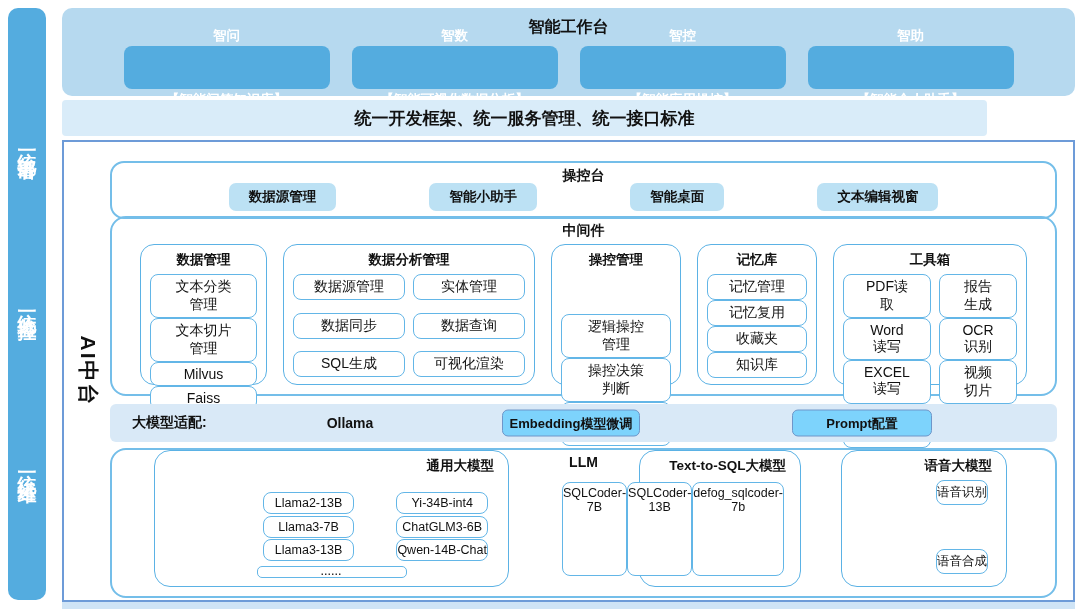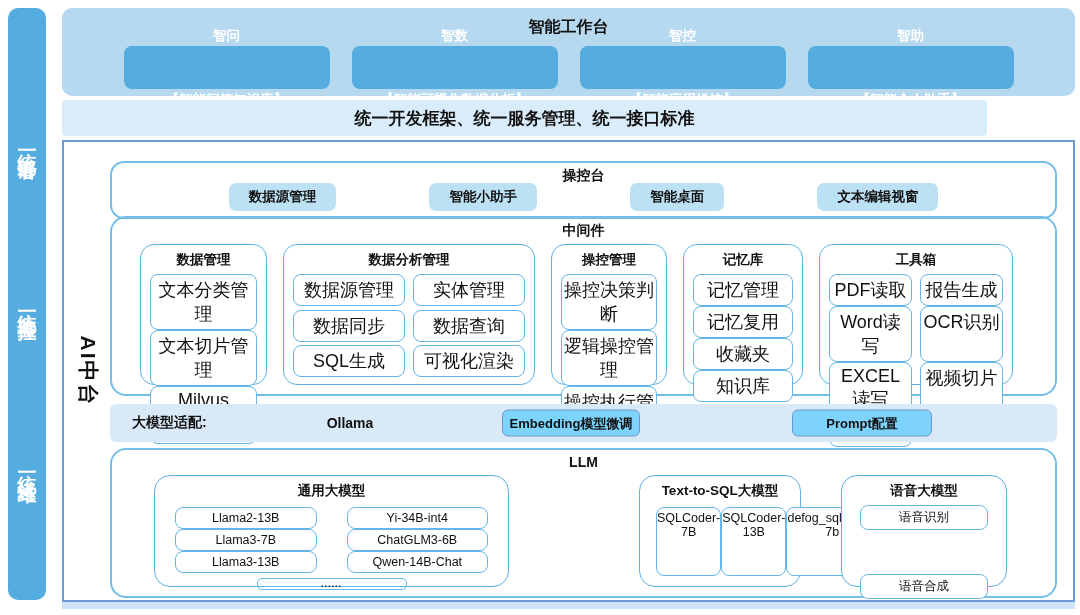--- a/index.html
+++ b/index.html
@@ -33,47 +33,47 @@
   
   .console{position:absolute;left:46px;top:19px;width:947px;height:58px;border:2px solid #74BEE9;border-radius:14px;}
   .console-row{position:absolute;left:0;right:0;bottom:6px;display:flex;justify-content:space-around;padding:0 70px;}
   .console-btn{background:#BCE1F4;border-radius:7px;padding:5px 20px;font-weight:bold;font-size:13.5px;}
 
   
   .middleware{position:absolute;left:46px;top:74px;width:947px;height:180px;border:2px solid #74BEE9;border-radius:16px;}
   .mw-groups{position:absolute;top:26px;bottom:9px;left:28px;right:16px;display:flex;gap:16px;}
   .group{border:1.5px solid #5BB2E5;border-radius:14px;padding:6px 9px 7px;display:flex;flex-direction:column;background:#fff;}
   .group-title{text-align:center;font-weight:bold;font-size:13.5px;margin-bottom:5px;flex:none;}
-  .mw-item{border:1.5px solid #63B6E7;border-radius:8px;background:#fff;text-align:center;font-size:18px;padding:3px 2px;}
+  .mw-item{border:1.5px solid #63B6E7;border-radius:8px;background:#fff;text-align:center;font-size:14px;padding:3px 20px;}
   .g-list{flex:1;display:flex;flex-direction:column;justify-content:space-between;}
   .g-grid{flex:1;display:grid;grid-template-columns:1fr 1fr;align-content:space-between;column-gap:8px;}
   .w-g1{width:127px;}
   .w-g2{width:252px;}
-  .w-g3{width:116px;}
+  .w-g3{width:130px;gap:40px;}
   .w-g4{width:120px;}
   .w-g5{width:194px;}
 
   
   .adapter{position:absolute;left:46px;top:262px;width:947px;height:38px;background:#D9E9F7;border-radius:6px;}
   .adapter-label{position:absolute;left:22px;top:50%;transform:translateY(-50%);font-weight:bold;font-size:14px;}
   .adapter-plain{position:absolute;left:180px;width:120px;top:50%;transform:translateY(-50%);font-weight:bold;font-size:14px;text-align:center;}
   .adapter-box{position:absolute;top:50%;transform:translateY(-50%);height:27px;background:#7dd3fc;border:1.5px solid #6E96C9;
     border-radius:6px;display:flex;align-items:center;justify-content:center;font-weight:bold;font-size:13px;}
   .ab-0{left:392px;width:138px;}
   .ab-1{left:682px;width:140px;}
 
   
   .llm{position:absolute;left:46px;top:306px;width:947px;height:150px;border:2px solid #74BEE9;border-radius:16px;}
-  .llm-group{position:absolute;top:25px;bottom:9px;border:1.5px solid #5BB2E5;border-radius:16px;background:#fff;
-    display:flex;flex-direction:column;padding:6px 14px 8px;}
+  .llm-group{position:absolute;top:0;bottom:9px;border:1.5px solid #5BB2E5;border-radius:16px;background:#fff;
+    display:flex;flex-direction:column;padding:6px 14px 8px;align-items:flex-end;}
   .lg-0{left:42px;width:355px;}
   .lg-1{left:527px;width:162px;}
   .lg-2{left:729px;width:166px;}
   .llm-item{border:1.5px solid #63B6E7;border-radius:8px;background:#fff;text-align:center;font-size:12.5px;padding:3px 0;}
-  .llm-grid{flex:1;display:grid;grid-template-columns:1fr 1fr;align-content:space-between;column-gap:30px;padding:2px 6px 0;}
+  .llm-grid{flex:1;display:grid;grid-template-columns:1fr 1fr;align-content:space-between;column-gap:42px;padding:2px 6px 0;margin-top:10px;}
   .more-box{margin:5px auto 0;width:150px;border:1.5px solid #63B6E7;border-radius:5px;font-size:9px;line-height:10px;
     text-align:center;font-weight:bold;letter-spacing:1px;}
   .llm-list{flex:1;display:flex;flex-direction:row;justify-content:space-around;padding:2px 2px;}
   .llm-list-2{flex:1;display:flex;flex-direction:column;justify-content:center;gap:44px;padding:0 4px 10px;}
 </style>
 </head>
 <body>
 
 <div class="canvas">
 
@@ -139,22 +139,22 @@
               <div class="mw-item">实体管理</div>
               <div class="mw-item">数据同步</div>
               <div class="mw-item">数据查询</div>
               <div class="mw-item">SQL生成</div>
               <div class="mw-item">可视化渲染</div>
             </div>
         </div>
         <div class="group w-g3">
           <div class="group-title">操控管理</div>
           <div class="g-list">
+              <div class="mw-item">逻辑操控管理</div>
               <div class="mw-item">操控决策判断</div>
-              <div class="mw-item">逻辑操控管理</div>
               <div class="mw-item">操控执行管理</div>
             </div>
         </div>
         <div class="group w-g4">
           <div class="group-title">记忆库</div>
           <div class="g-list">
               <div class="mw-item">记忆管理</div>
               <div class="mw-item">记忆复用</div>
               <div class="mw-item">收藏夹</div>
               <div class="mw-item">知识库</div>

